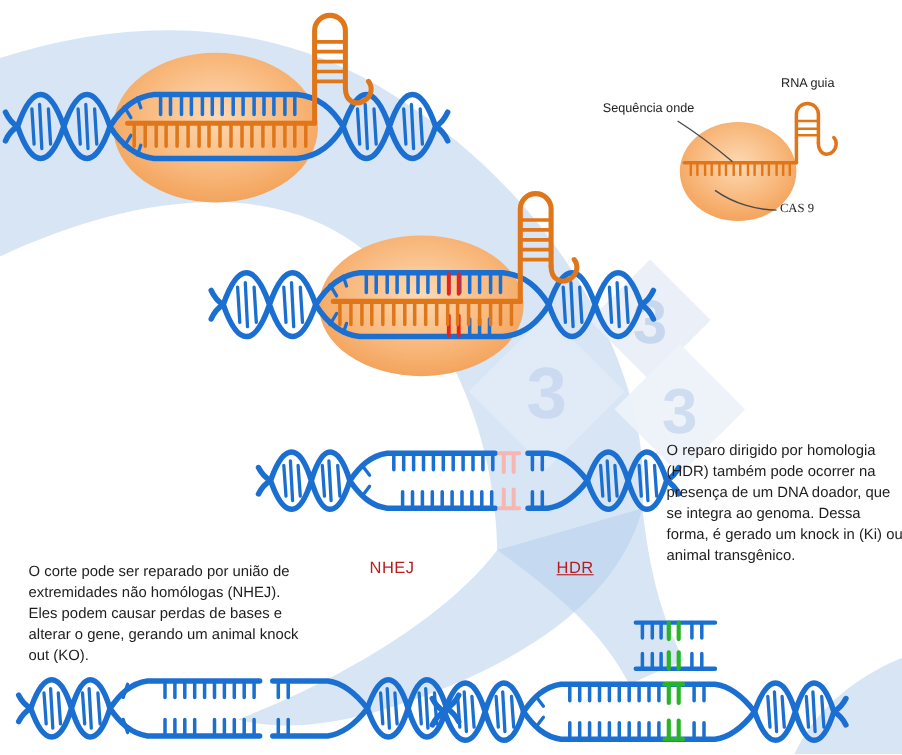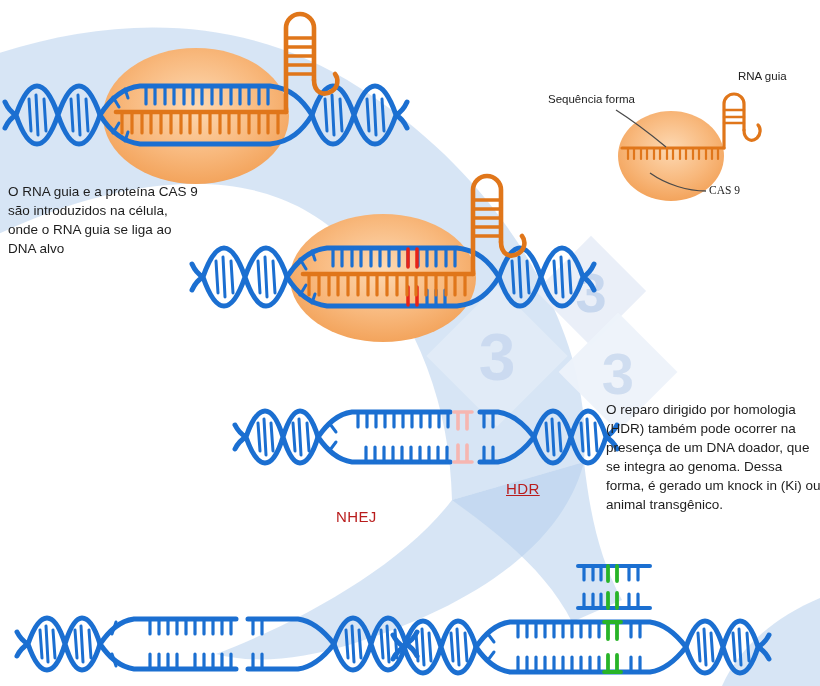--- a/index.html
+++ b/index.html
@@ -149,29 +149,29 @@
       <path stroke-width="2.4" d="M724,110L744,110 M724,117L744,117 M724,123L744,123"></path>
       <path stroke-width="3.2" d="M744,130 C744,139 751,143 757,138 C761,134 761,128 758,125"></path>
     </g>
     <g fill="none" stroke-width="1.3" stroke="#4a4a4a">
       <path d="M616,110 C638,124 654,137 666,147"></path>
       <path d="M706,191 C688,191 667,185 650,173"></path>
     </g>
   </g>
 </svg>
 
-<div class="para" style="left:8px;top:182px;width:192px;">O RNA guia e a proteína CAS 9 são introduzidos na célula, onde o RNA guia se liga ao DNA alvo</div>
 
 
 <div class="para" style="left:606px;top:400px;width:218px;">O reparo dirigido por homologia (HDR) também pode ocorrer na presença de um DNA doador, que se integra ao genoma. Dessa forma, é gerado um knock in (Ki) ou animal transgênico.</div>
 
+<div class="para" style="left:26px;top:510px;width:246px;">O corte pode ser reparado por união de extremidades não homólogas (NHEJ). Eles podem causar perdas de bases e alterar o gene, gerando um animal knock out (KO).</div>
 
 <div class="pathlabel" style="left:336px;top:508px;">NHEJ</div>
 
-<div class="pathlabel" style="left:506px;top:480px;text-decoration:underline;">HDR</div>
+<div class="pathlabel" style="left:506px;top:508px;text-decoration:underline;">HDR</div>
 
-<div class="legendlabel" style="left:548px;top:93px;">Sequência forma</div>
+<div class="legendlabel" style="left:548px;top:93px;">Sequência onde</div>
 
-<div class="legendlabel" style="left:738px;top:70px;">RNA guia</div>
+<div class="legendlabel" style="left:710px;top:70px;">RNA guia</div>
 
 <div class="legendlabel" style="left:709px;top:184px;font-family:Liberation Serif, serif;">CAS 9</div>
 
 </div>
 
 </body></html>

